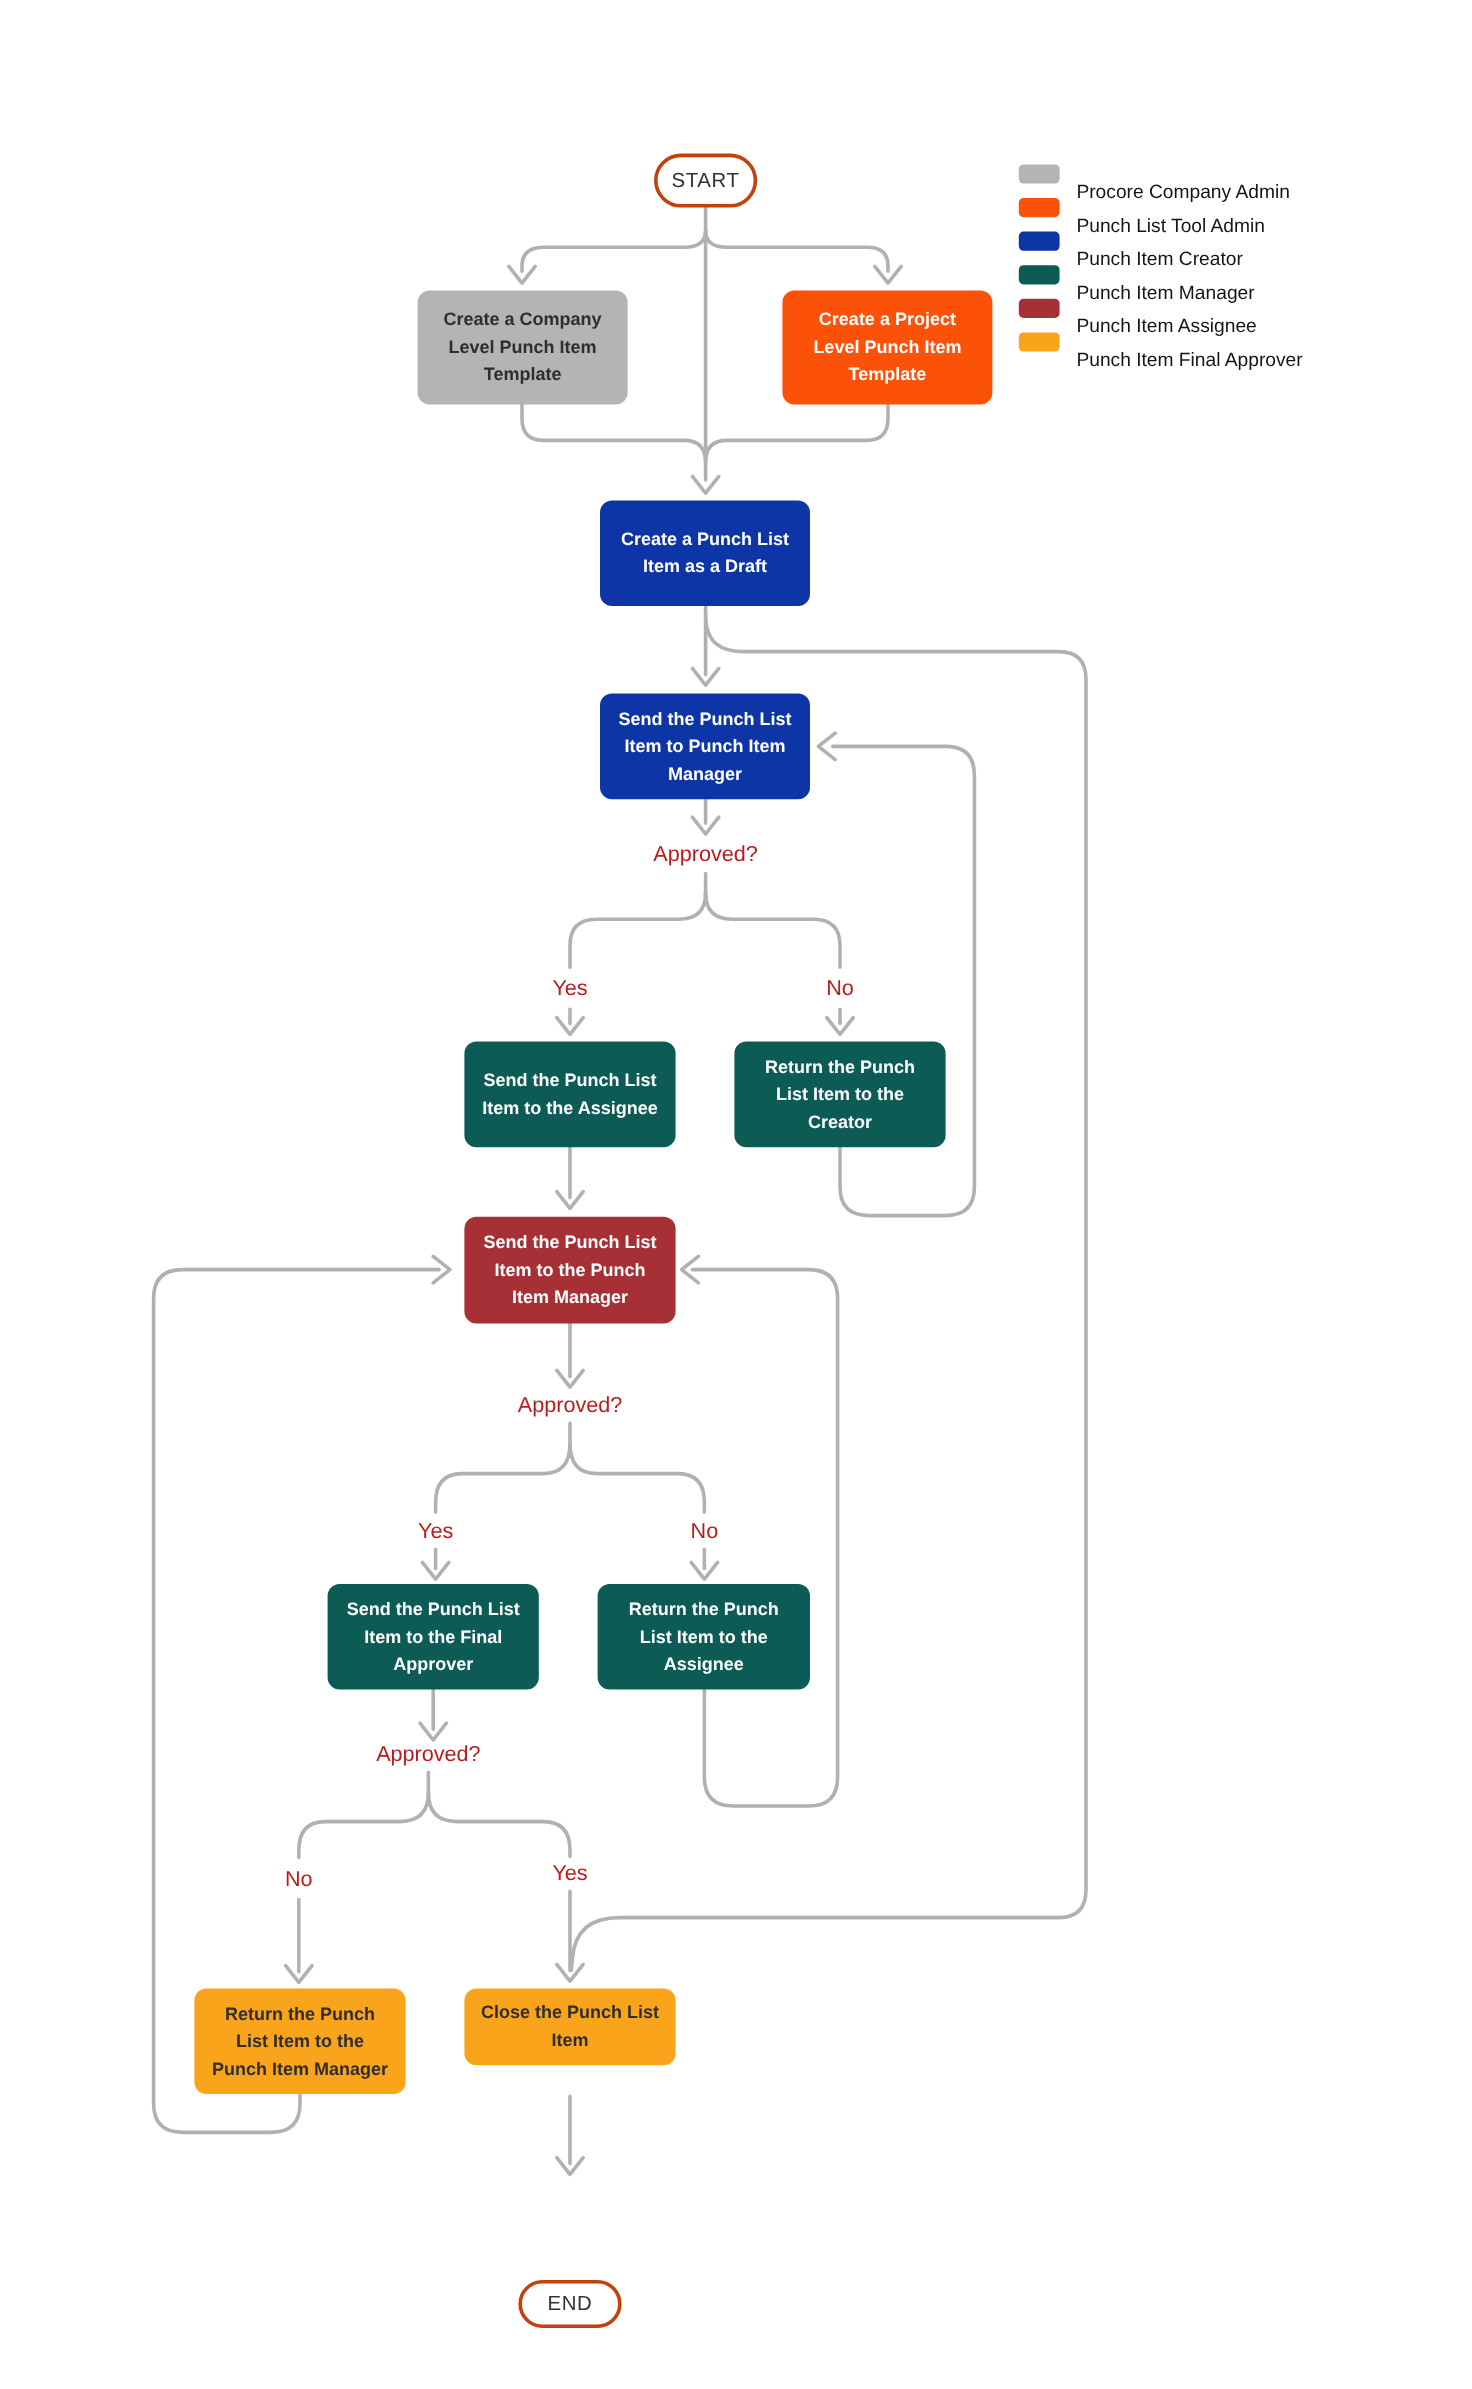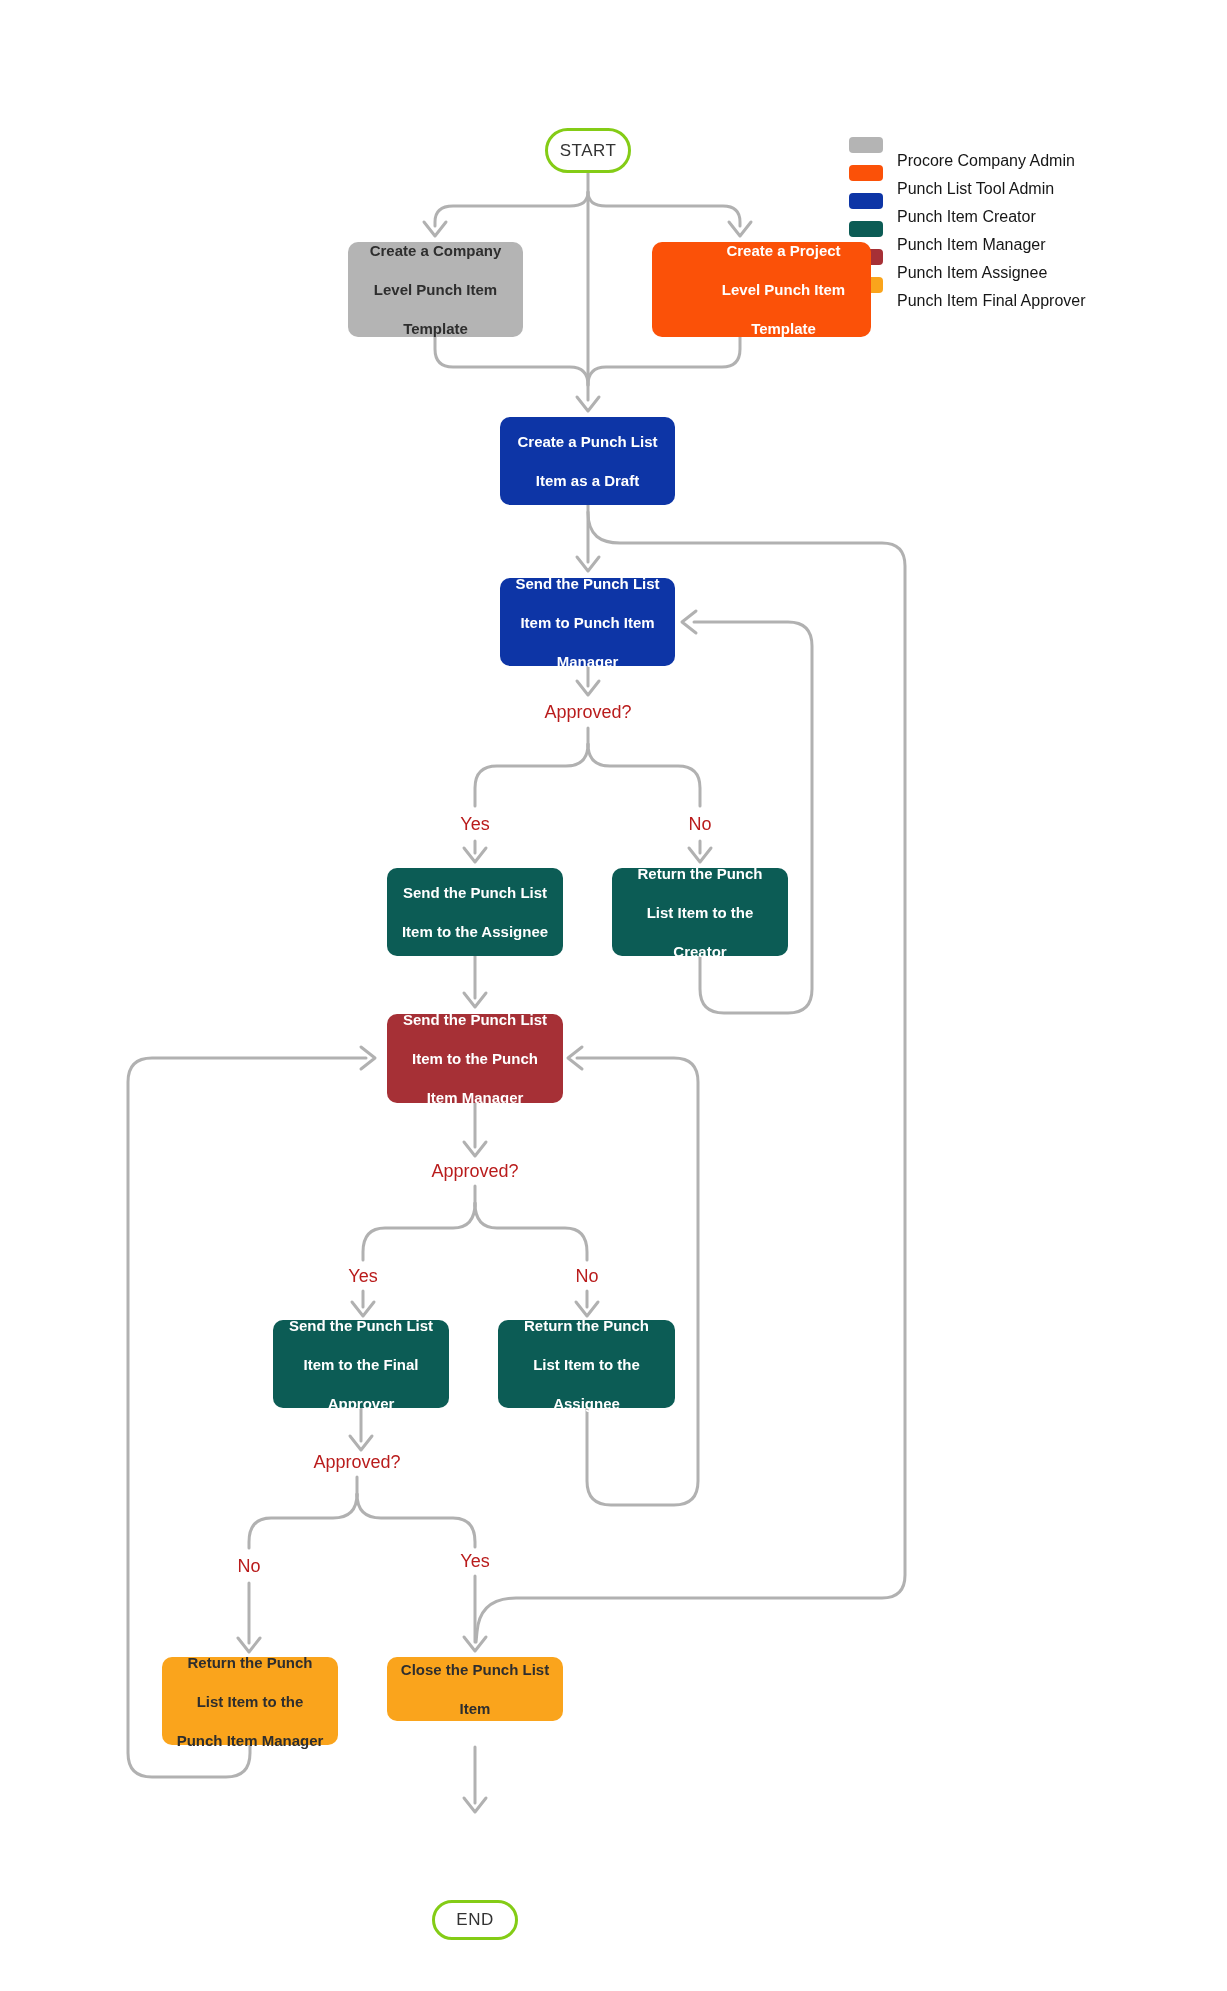--- a/index.html
+++ b/index.html
@@ -24,28 +24,27 @@
     border-radius: 10px;
     display: flex;
     flex-direction: column;
     align-items: center;
     justify-content: center;
     text-align: center;
     color: #ffffff;
     font-weight: 700;
     font-size: 15px;
     line-height: 23px;
-    gap: 16px;
   }
   .node .line { display: block; white-space: nowrap; }
   .node.dark-text { color: #2E2E2E; }
   .terminal {
     position: absolute;
     background: #ffffff;
-    border: 3px solid #84cc16;
+    border: 3px solid #c2410c;
     border-radius: 23px;
     display: flex;
     align-items: center;
     justify-content: center;
     font-size: 17px;
     font-weight: 500;
     color: #333333;
     letter-spacing: 0.5px;
     box-sizing: border-box;
   }
@@ -168,21 +167,21 @@
 
   <div class="terminal" style="left:545px; top:128px; width:86px; height:45px;">START</div>
   <div class="terminal" style="left:432px; top:1900px; width:86px; height:40px; border-radius:20px;">END</div>
 
   <div class="node dark-text" style="left: 348px; top: 242px; width: 175px; height: 95px; background: rgb(180, 180, 180);">
     <span class="line">Create a Company</span>
     <span class="line">Level Punch Item</span>
     <span class="line">Template</span>
   </div>
 
-  <div class="node" style="left: 652px; top: 242px; width: 175px; height: 95px; background: rgb(251, 81, 8); padding-left: 44px;">
+  <div class="node" style="left: 652px; top: 242px; width: 175px; height: 95px; background: rgb(251, 81, 8);">
     <span class="line">Create a Project</span>
     <span class="line">Level Punch Item</span>
     <span class="line">Template</span>
   </div>
 
   <div class="node" style="left: 500px; top: 417px; width: 175px; height: 88px; background: rgb(13, 53, 166);">
     <span class="line">Create a Punch List</span>
     <span class="line">Item as a Draft</span>
   </div>
 

